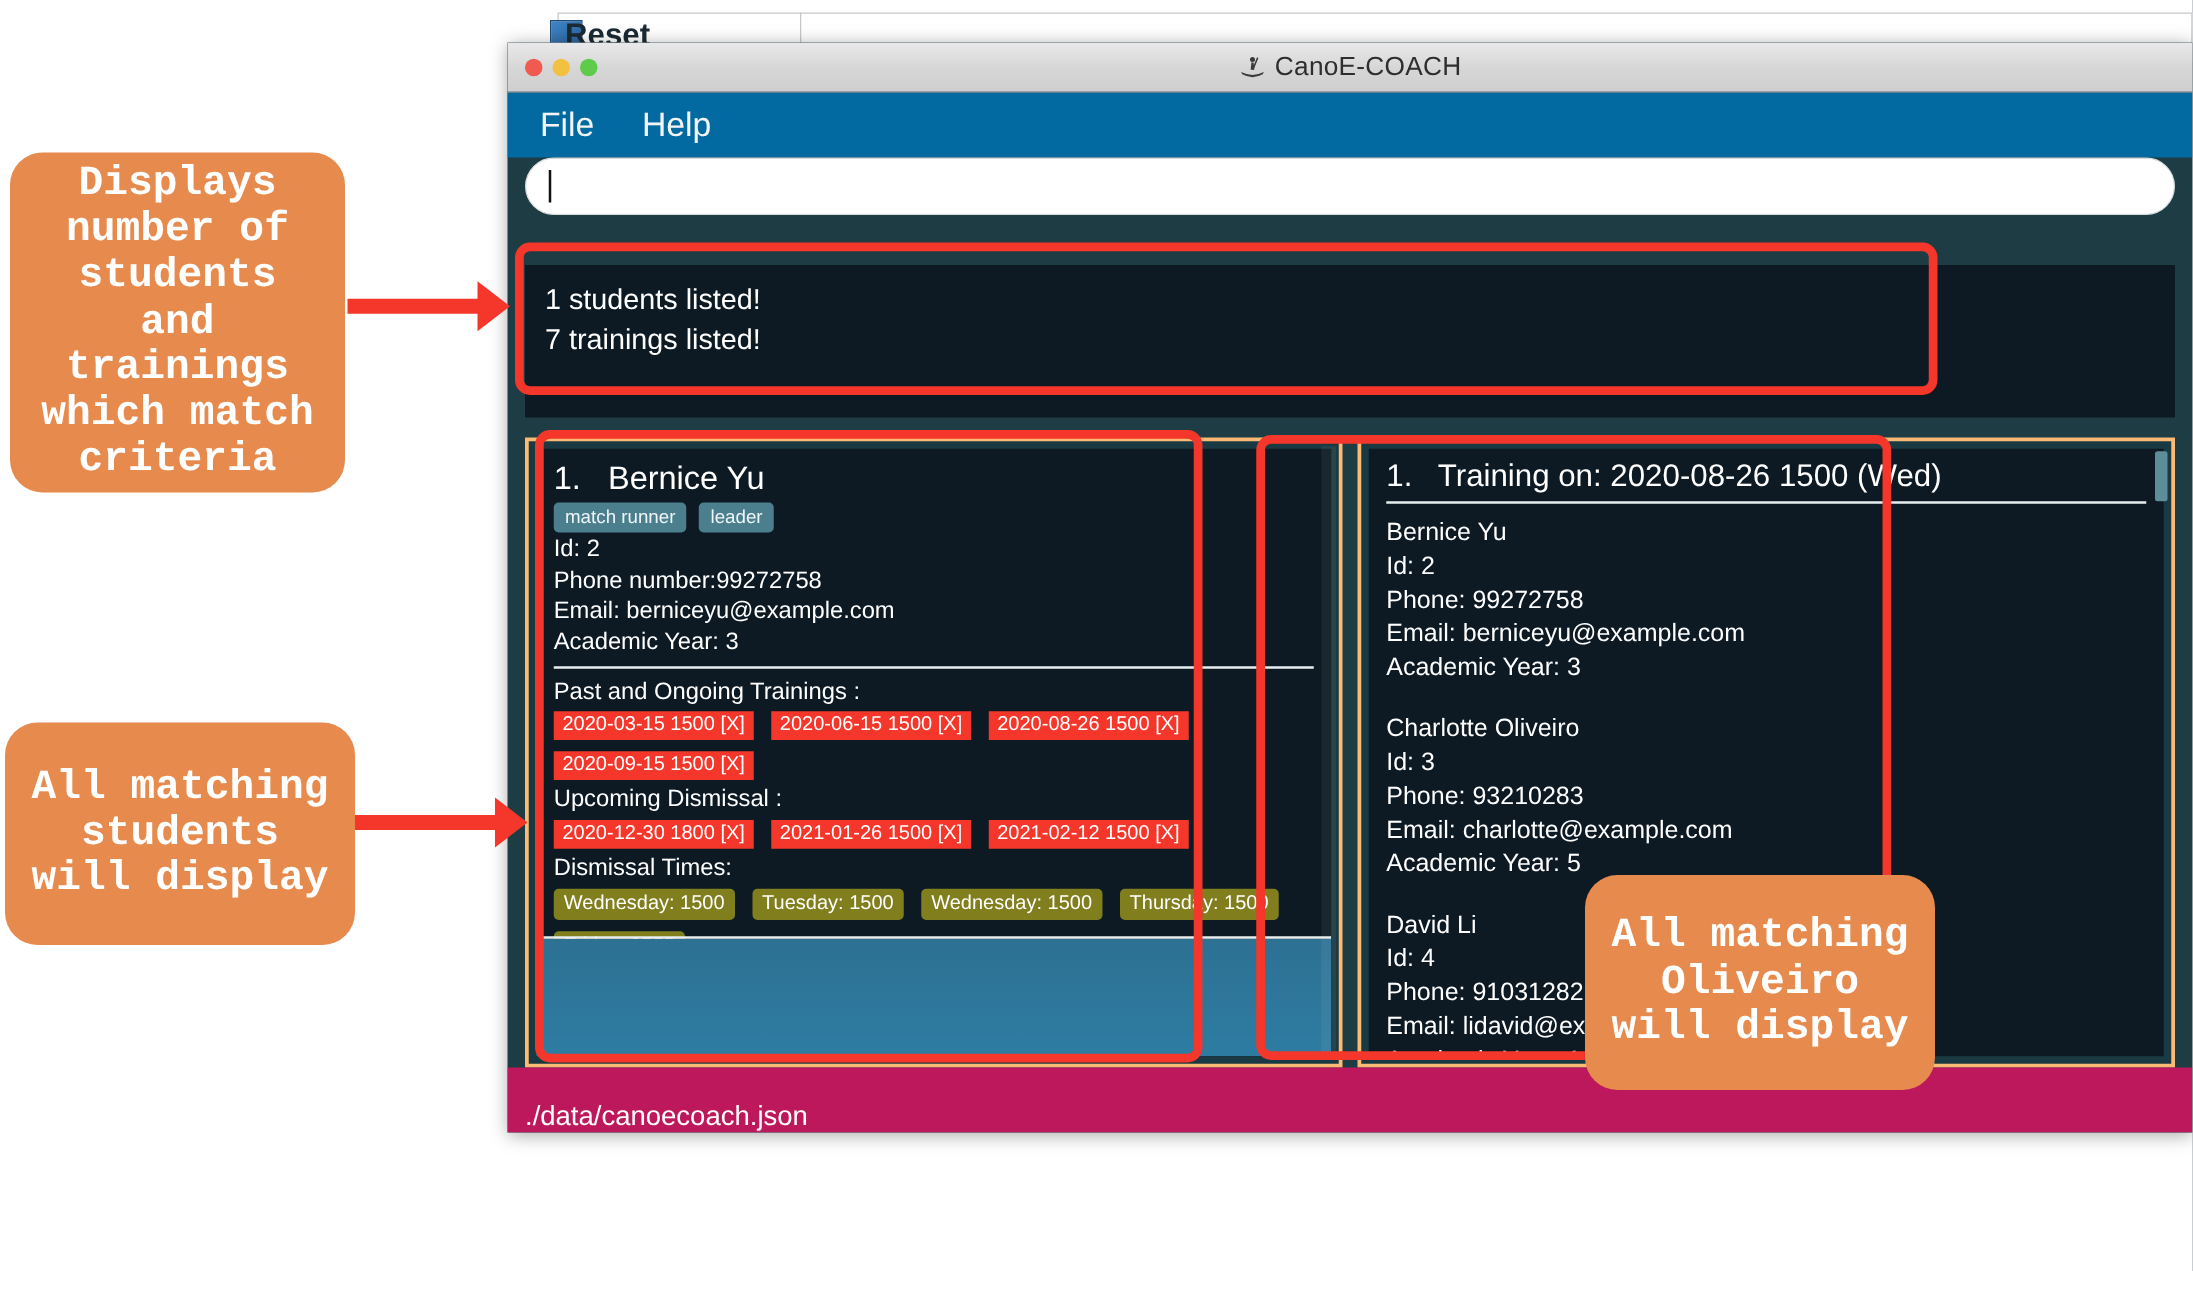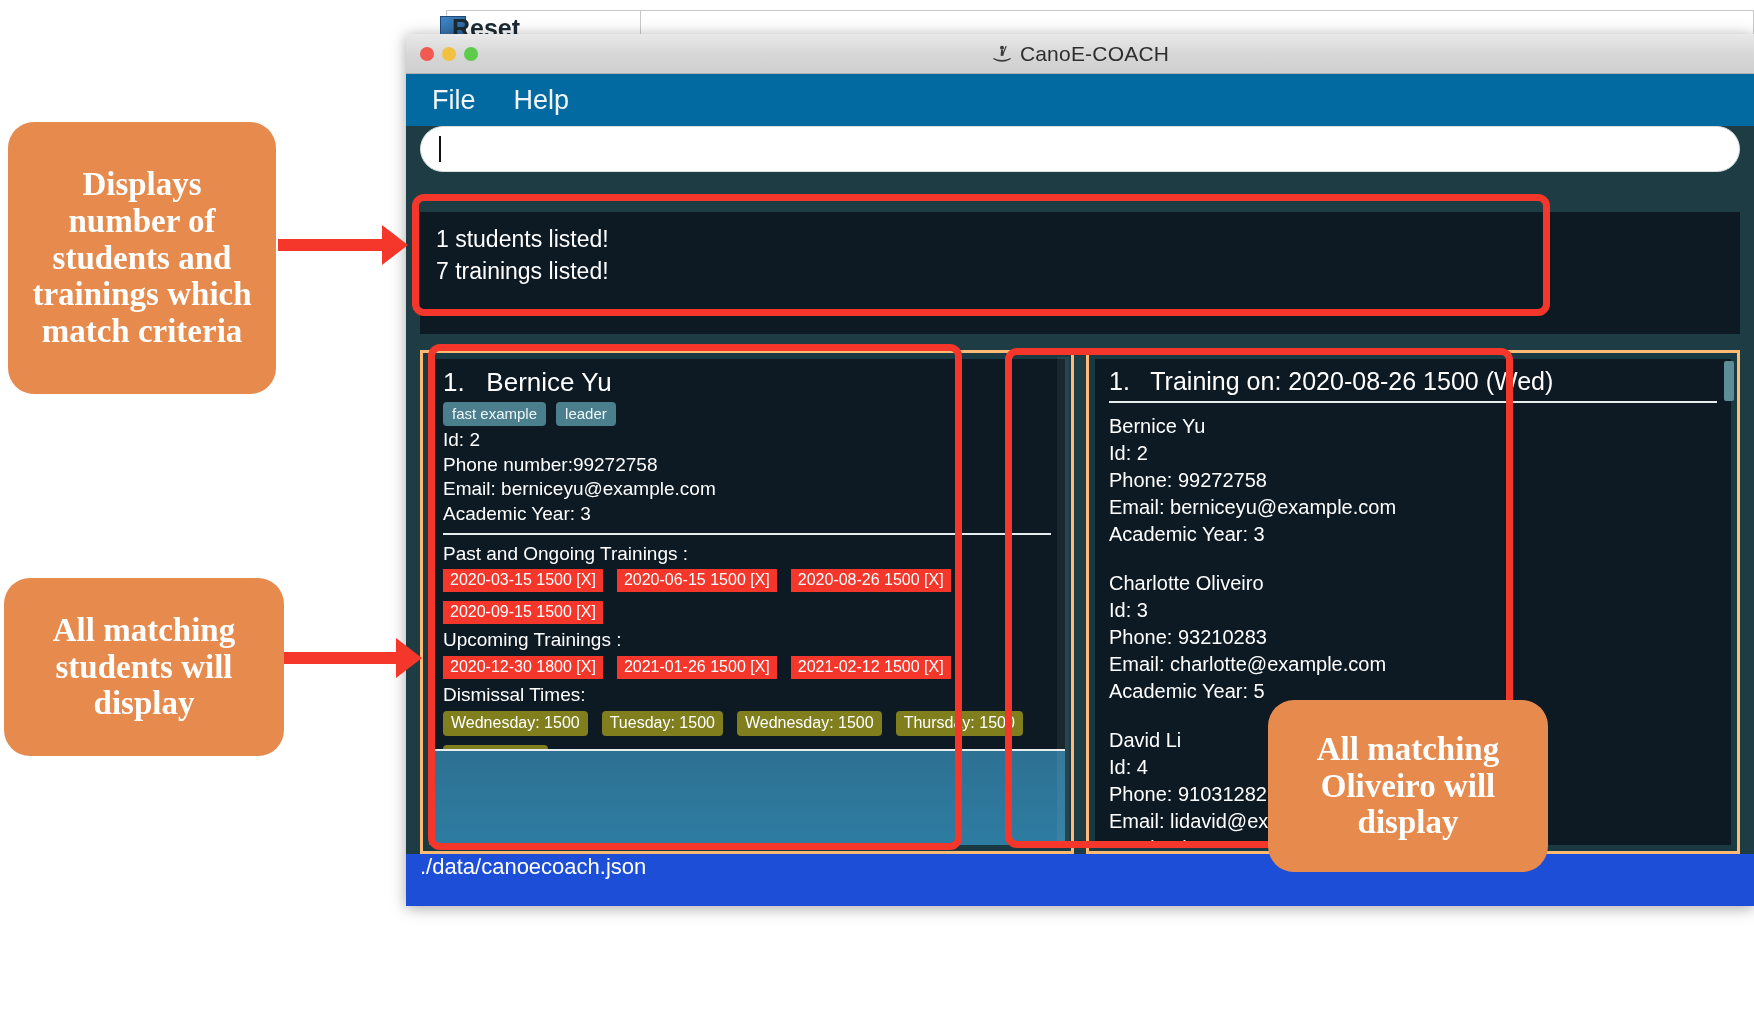--- a/index.html
+++ b/index.html
@@ -150,29 +150,29 @@
     background: #5d8d98; border-radius: 2px;
   }
   .scroll-track-left {
     position: absolute; right: 2px; top: 4px; width: 12px; bottom: 4px;
     background: rgba(255,255,255,.06);
   }
 
   
   .statusbar {
     position: absolute; left: 0; bottom: 0; width: 100%; height: 52px;
-    background: #1d4ed8; display: flex; align-items: flex-start; padding-left: 14px;
+    background: #be185d; display: flex; align-items: flex-end; padding-left: 14px;
   }
   .statusbar span { font-size: 22px; color: #ffffff; }
 
   
   .callout {
     position: absolute; background: #e68a4d; border-radius: 26px;
     color: #ffffff; display: flex; align-items: center; justify-content: center;
-    text-align: center; font-family: Liberation Serif, serif;
+    text-align: center; font-family: Liberation Mono, monospace;
     font-weight: bold; line-height: 1.12;
   }
   .callout.c1 { left: 8px;  top: 122px; width: 268px; height: 272px; font-size: 33px; padding: 0 16px; }
   .callout.c2 { left: 4px;  top: 578px; width: 280px; height: 178px; font-size: 33px; padding: 0 18px; }
   .callout.c3 { left: 1268px; top: 700px; width: 280px; height: 172px; font-size: 33px; padding: 0 18px; }
 
   .arrow { position: absolute; }
   .arrow .shaft { position: absolute; background: #f4372a; }
   .arrow .head {
     position: absolute; width: 0; height: 0;
@@ -240,36 +240,36 @@
     <div class="panes">
 
       <div class="pane">
         <div class="pane-inner">
           <div class="student-head">
             <span>1.</span>
             &nbsp;
             <span>Bernice Yu</span>
           </div>
           <div class="tag-row">
-            <span class="tag">fast example</span>
+            <span class="tag">match runner</span>
             <span class="tag">leader</span>
           </div>
           <div class="sline">Id: 2</div>
           <div class="sline">Phone number:99272758</div>
           <div class="sline">Email: berniceyu@example.com</div>
           <div class="sline">Academic Year: 3</div>
           <div class="hr"></div>
           <div class="sect-label">Past and Ongoing Trainings :</div>
           <div class="chip-row">
             <span class="chip-red">2020-03-15 1500 [X]</span>
             <span class="chip-red">2020-06-15 1500 [X]</span>
             <span class="chip-red">2020-08-26 1500 [X]</span>
             <span class="chip-red">2020-09-15 1500 [X]</span>
           </div>
-          <div class="sect-label">Upcoming Trainings :</div>
+          <div class="sect-label">Upcoming Dismissal :</div>
           <div class="chip-row">
             <span class="chip-red">2020-12-30 1800 [X]</span>
             <span class="chip-red">2021-01-26 1500 [X]</span>
             <span class="chip-red">2021-02-12 1500 [X]</span>
           </div>
           <div class="sect-label">Dismissal Times:</div>
           <div class="chip-row">
             <span class="chip-olive">Wednesday: 1500</span>
             <span class="chip-olive">Tuesday: 1500</span>
             <span class="chip-olive">Wednesday: 1500</span>

